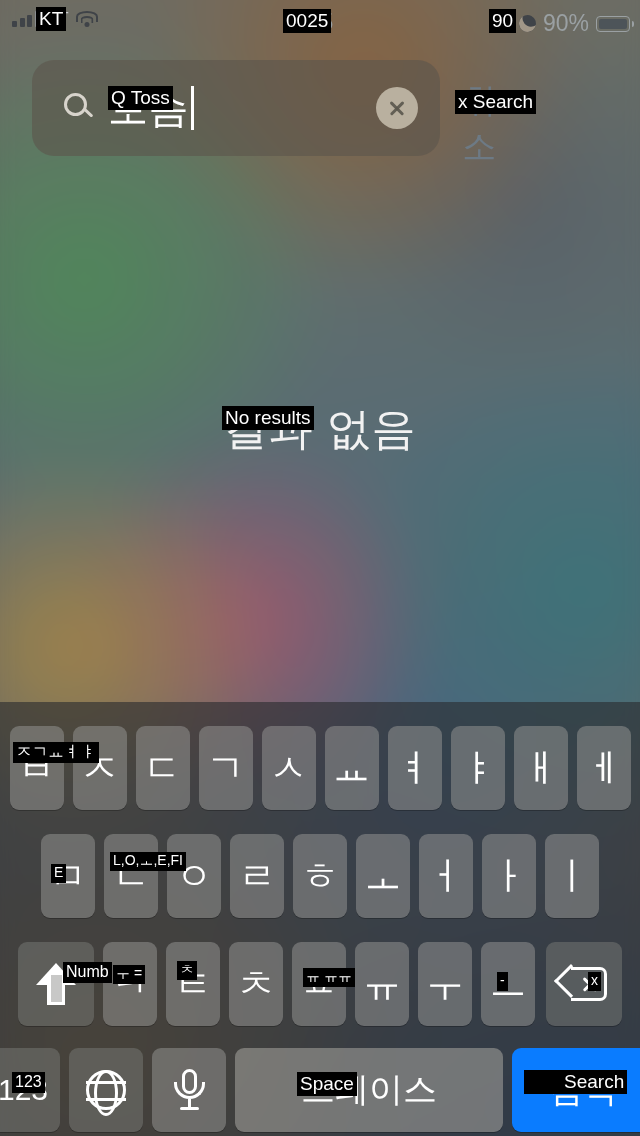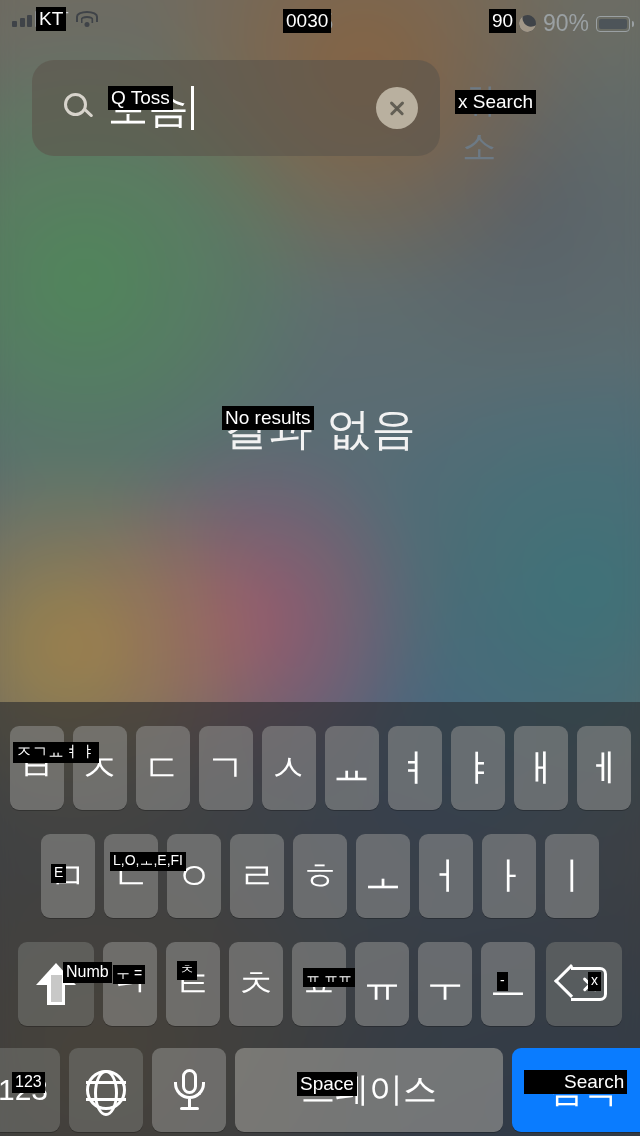--- a/index.html
+++ b/index.html
@@ -361,21 +361,21 @@
             <div class="stem"></div>
             <div class="base"></div>
         </div>
       </div>
       <div class="key space">스페이스</div>
       <div class="key enter">검색</div>
     </div>
   </div>
 
   <div class="anno" style="left:36px;  top:7px;">KT</div>
-  <div class="anno" style="left:283px; top:9px;">0030</div>
+  <div class="anno" style="left:283px; top:9px;">0025</div>
   <div class="anno" style="left:489px; top:9px;">90</div>
 
   <div class="anno" style="left:60px;  top:86px;margin-left:48px;">Q Toss</div>
   <div class="anno" style="left:455px; top:90px;">x Search</div>
 
   <div class="anno" style="left:222px; top:406px;">No results</div>
 
   <div class="anno sm" style="left:13px;  top:742px;">ㅈㄱㅛㅕㅑ</div>
   <div class="anno xs" style="left:51px;  top:864px;">E</div>
   <div class="anno xs" style="left:110px; top:852px;">L,O,ㅗ,E,FI</div>

